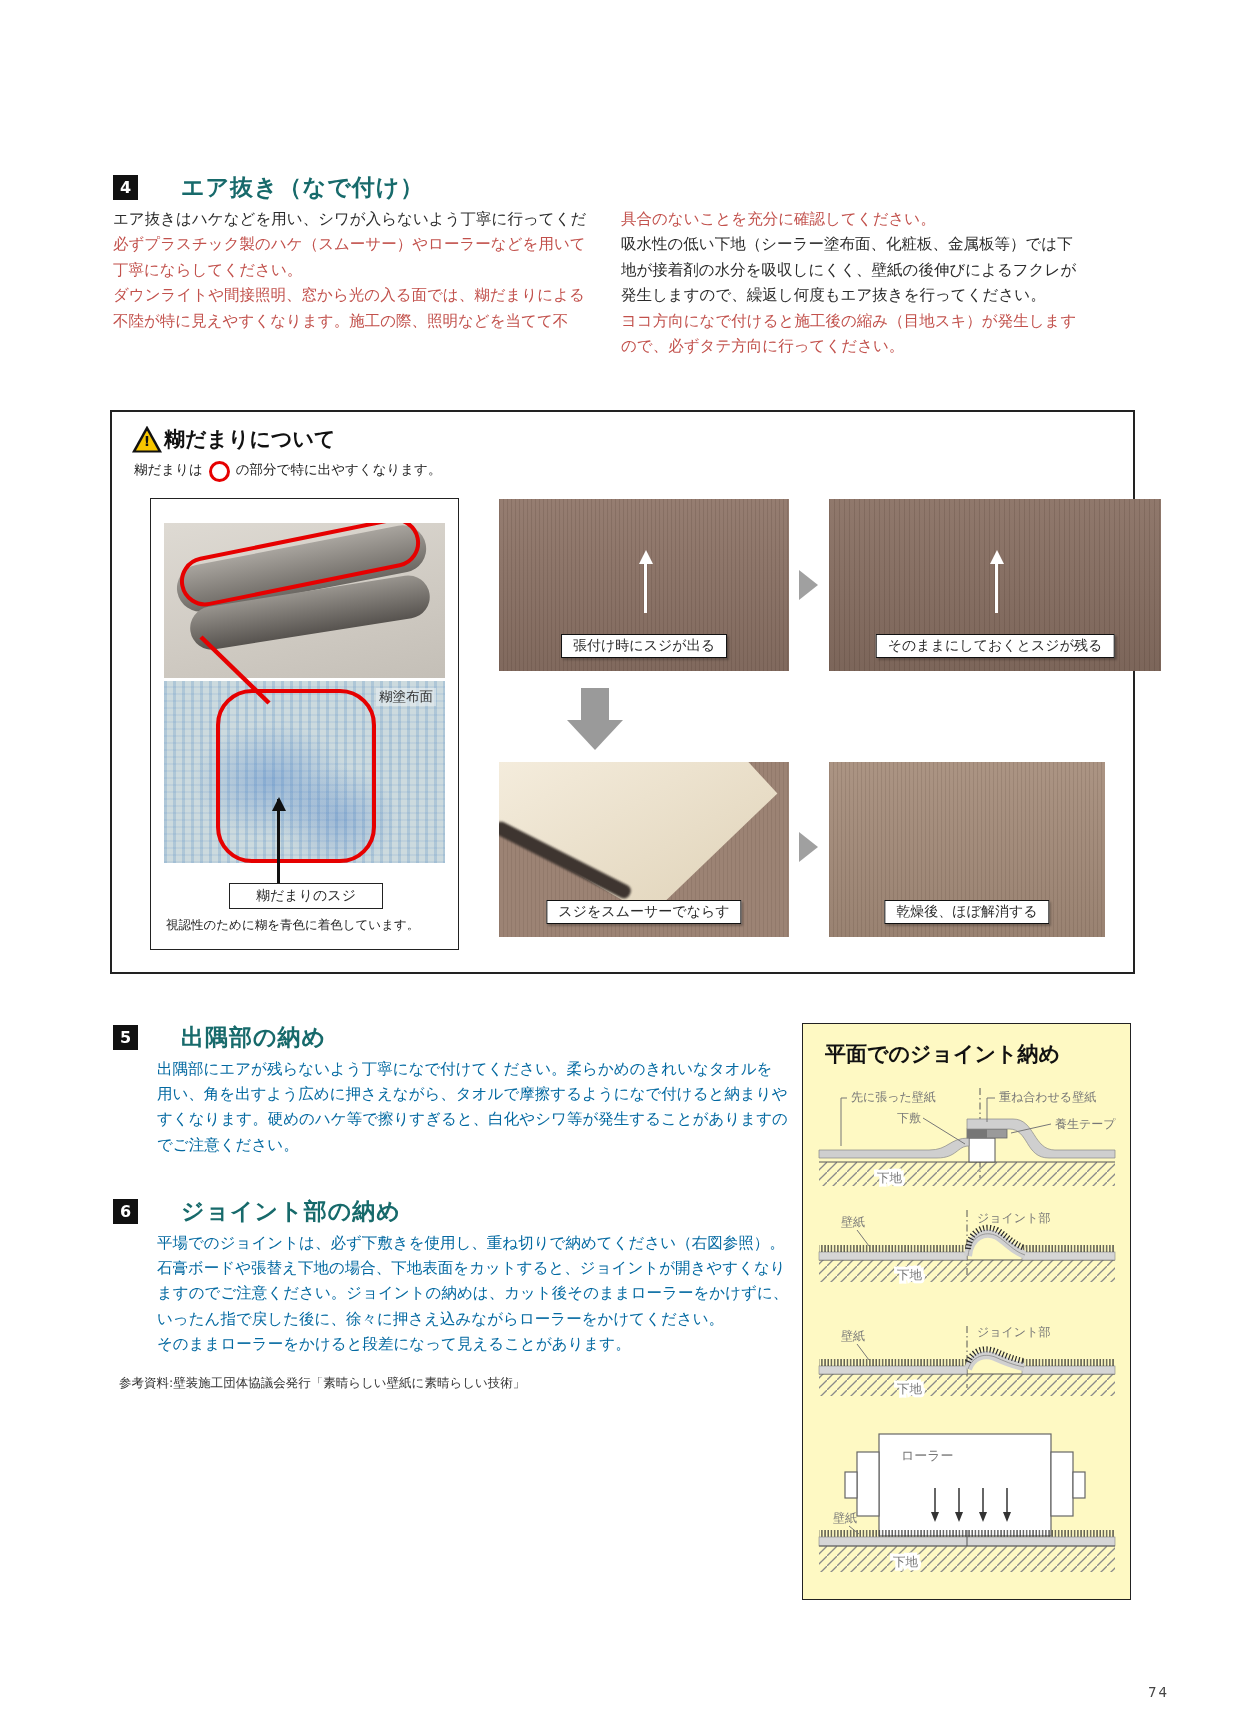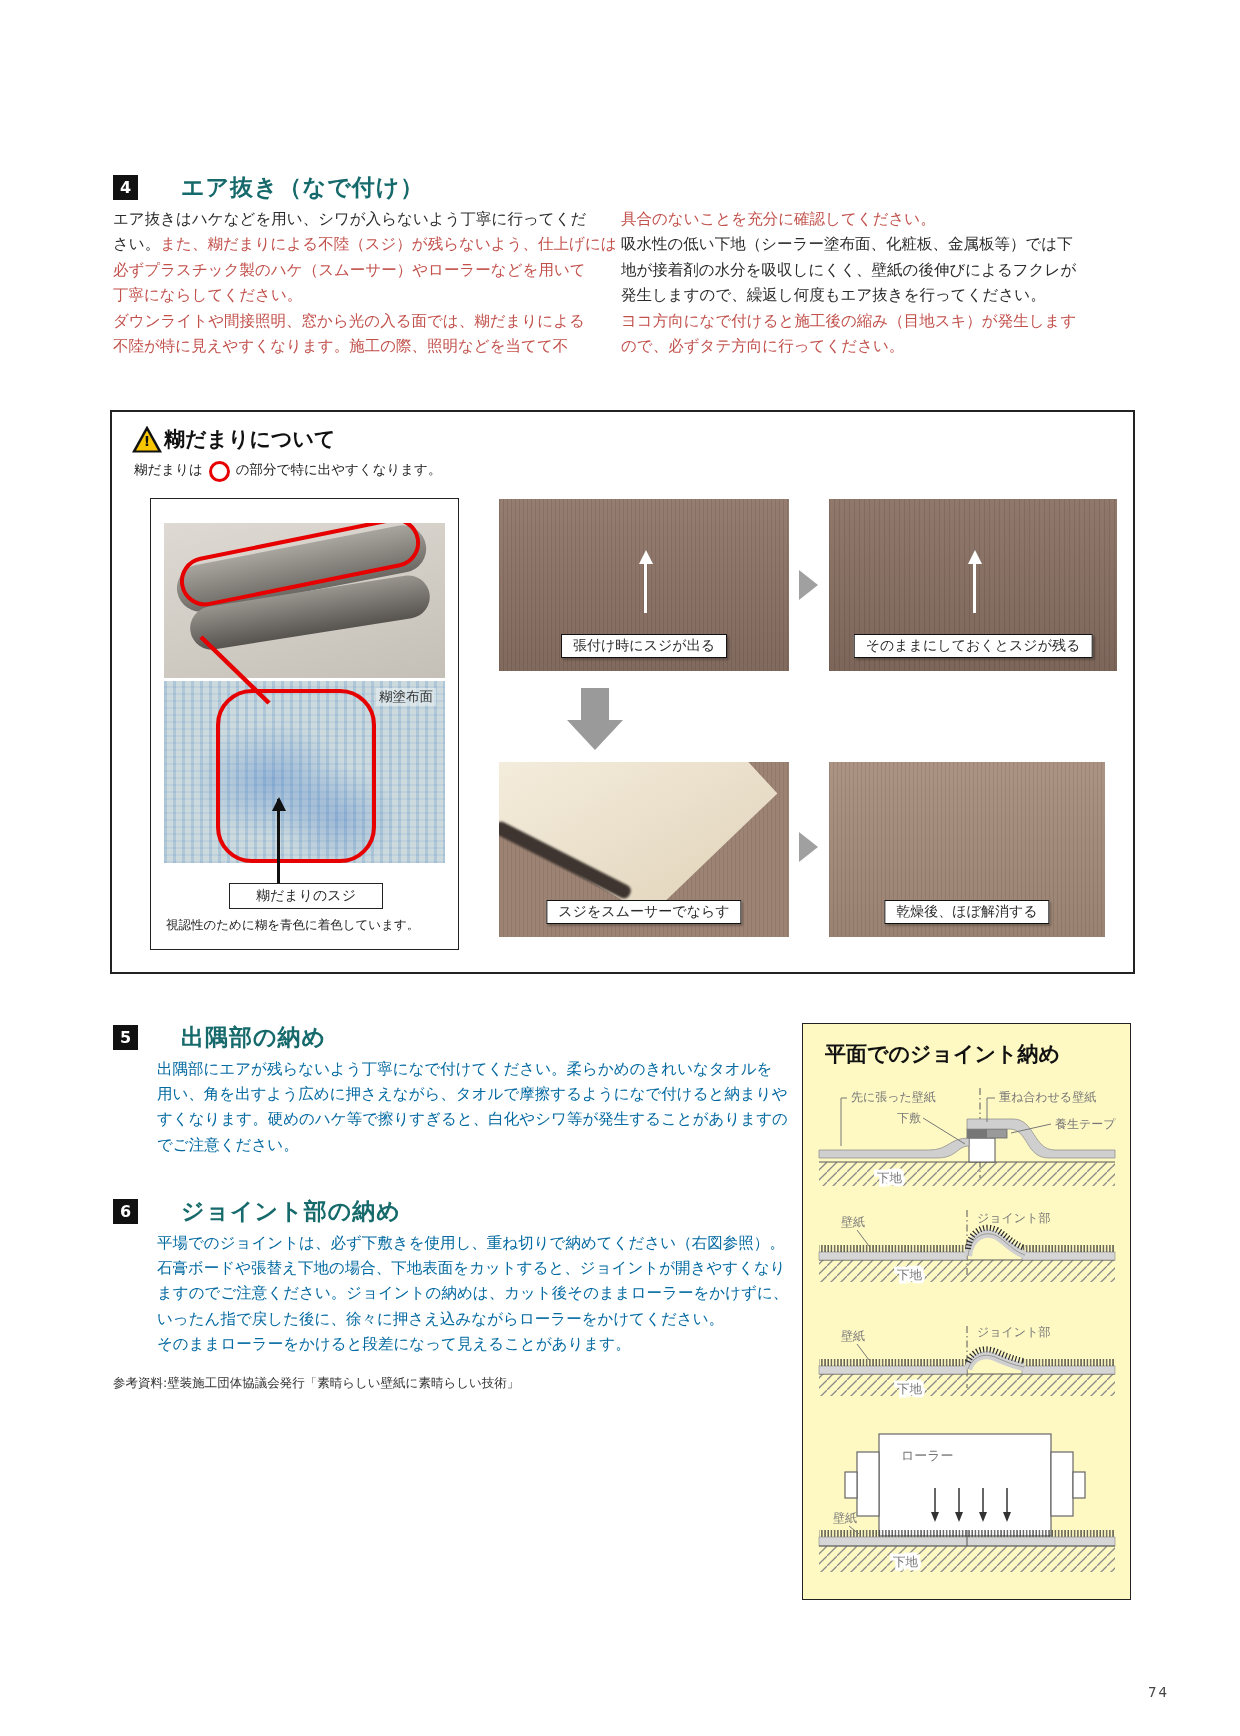--- a/index.html
+++ b/index.html
@@ -117,21 +117,20 @@
 
 <div id="page">
 
   <div class="sec-head" style="left:113px;top:172px;">
     <span class="badge">4</span>
     <span class="sec-title">エア抜き（なで付け）</span>
   </div>
 
   <div class="col" style="left:113px;top:207px;width:500px;">
     <div class="ln"><span class="bk">エア抜きはハケなどを用い、シワが入らないよう丁寧に行ってくだ</span><span class="rd"></span></div>
-    <div class="ln"><span class="bk">さい。</span><span class="rd">また、糊だまりによる不陸（スジ）が残らないよう、仕上げには</span></div>
     <div class="ln"><span class="bk"></span><span class="rd">必ずプラスチック製のハケ（スムーサー）やローラーなどを用いて</span></div>
     <div class="ln"><span class="bk"></span><span class="rd">丁寧にならしてください。</span></div>
     <div class="ln"><span class="bk"></span><span class="rd">ダウンライトや間接照明、窓から光の入る面では、糊だまりによる</span></div>
     <div class="ln"><span class="bk"></span><span class="rd">不陸が特に見えやすくなります。施工の際、照明などを当てて不</span></div>
   </div>
 
   <div class="col" style="left:621px;top:207px;width:515px;">
     <div class="ln"><span class="bk"></span><span class="rd">具合のないことを充分に確認してください。</span></div>
     <div class="ln"><span class="bk">吸水性の低い下地（シーラー塗布面、化粧板、金属板等）では下</span><span class="rd"></span></div>
     <div class="ln"><span class="bk">地が接着剤の水分を吸収しにくく、壁紙の後伸びによるフクレが</span><span class="rd"></span></div>
@@ -169,21 +168,21 @@
       <div class="barrow"></div>
       <div class="streakbox">糊だまりのスジ</div>
       <div class="caption">視認性のために糊を青色に着色しています。</div>
     </div>
 
     <div class="photo brown1" style="left:387px;top:87px;width:290px;height:172px;">
       <div class="warrow"></div>
       <div class="plabel">張付け時にスジが出る</div>
     </div>
     <div class="rarrow" style="left:687px;top:158px;"></div>
-    <div class="photo brown2" style="left:717px;top:87px;width:288px;height:172px;">
+    <div class="photo brown2" style="left:717px;top:87px;width:332px;height:172px;">
       <div class="warrow"></div>
       <div class="plabel">そのままにしておくとスジが残る</div>
     </div>
     <div class="darrow" style="left:455px;top:276px;">
       <div class="stem"></div>
         <div class="head"></div>
     </div>
     <div class="photo brown3" style="left:387px;top:350px;width:290px;height:175px;">
       <div class="wedge"></div>
       <div class="brush"></div>
@@ -210,21 +209,21 @@
     <span class="badge">6</span>
     <span class="sec-title">ジョイント部の納め</span>
   </div>
   <div class="para" style="left:113px;top:1231px;width:720px;">
     <div class="ln">平場でのジョイントは、必ず下敷きを使用し、重ね切りで納めてください（右図参照）。</div>
     <div class="ln">石膏ボードや張替え下地の場合、下地表面をカットすると、ジョイントが開きやすくなり</div>
     <div class="ln">ますのでご注意ください。ジョイントの納めは、カット後そのままローラーをかけずに、</div>
     <div class="ln">いったん指で戻した後に、徐々に押さえ込みながらローラーをかけてください。</div>
     <div class="ln">そのままローラーをかけると段差になって見えることがあります。</div>
   </div>
-  <div class="ref" style="left:113px;top:1375px;">参考資料:壁装施工団体協議会発行「素晴らしい壁紙に素晴らしい技術」</div>
+  <div class="ref" style="left:119px;top:1375px;">参考資料:壁装施工団体協議会発行「素晴らしい壁紙に素晴らしい技術」</div>
 
   <div class="panel">
     <div class="panel-title">平面でのジョイント納め</div>
 
     <svg class="dsvg" style="top:58px;" width="300" height="118" viewBox="0 0 300 118">
       <line x1="163" y1="6" x2="163" y2="96" stroke="#555" stroke-width="1" stroke-dasharray="7 3 1.5 3"></line>
       <rect x="2" y="80" width="296" height="24" fill="url(#hatch)"></rect>
       <line x1="2" y1="80" x2="298" y2="80" stroke="#555" stroke-width="1"></line>
       <rect x="152" y="56" width="26" height="24" fill="#fff" stroke="#555" stroke-width="1"></rect>
       <path d="M2,68 L112,68 C132,68 132,56 152,56 L152,64 C140,64 140,76 120,76 L2,76 Z" fill="#cfcfcf" stroke="#888" stroke-width="0.7"></path>

